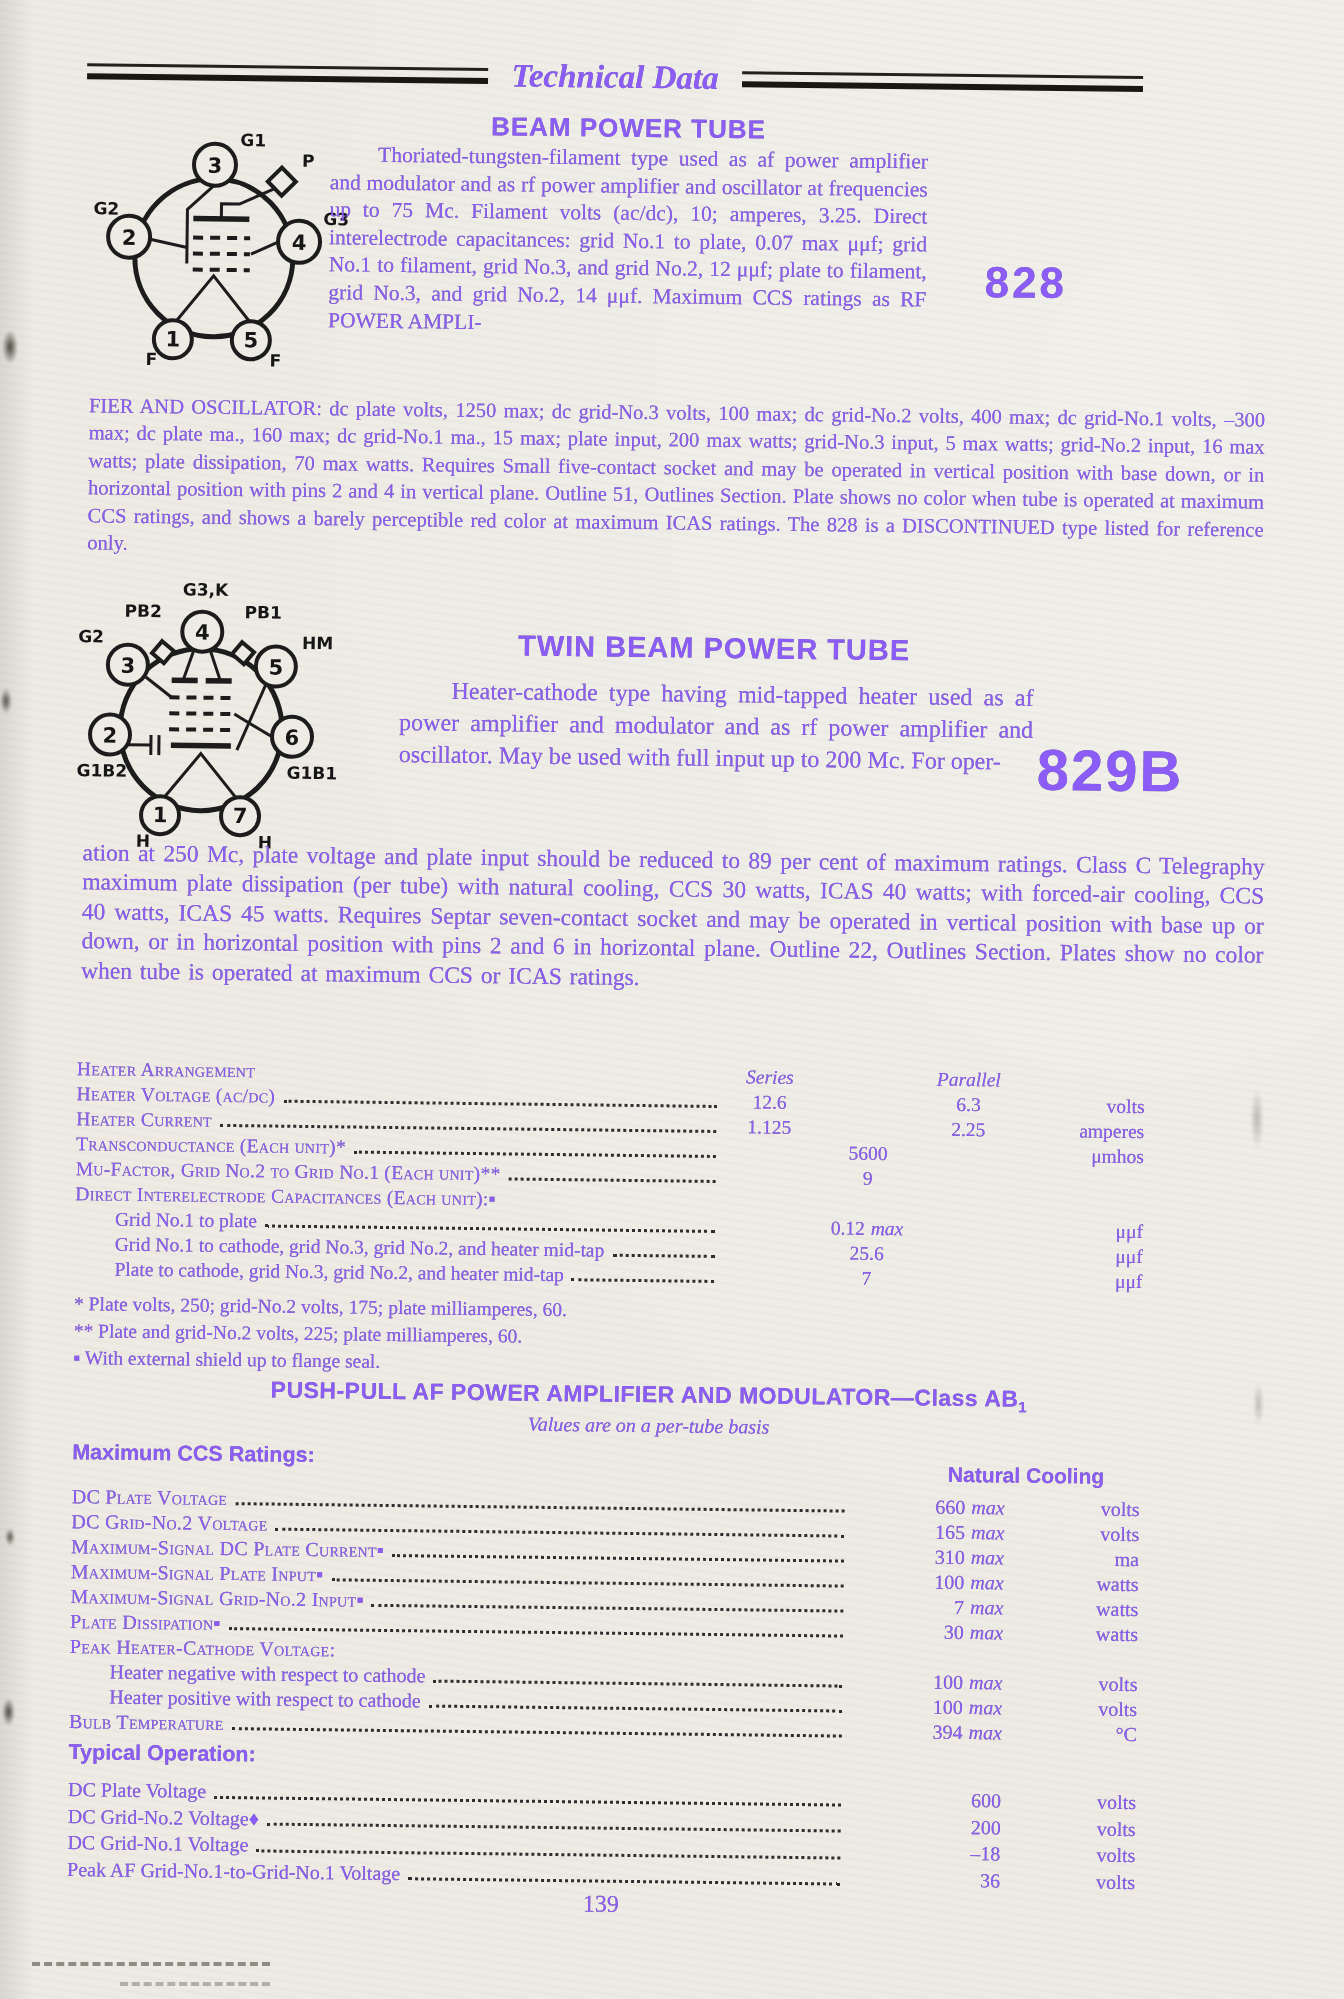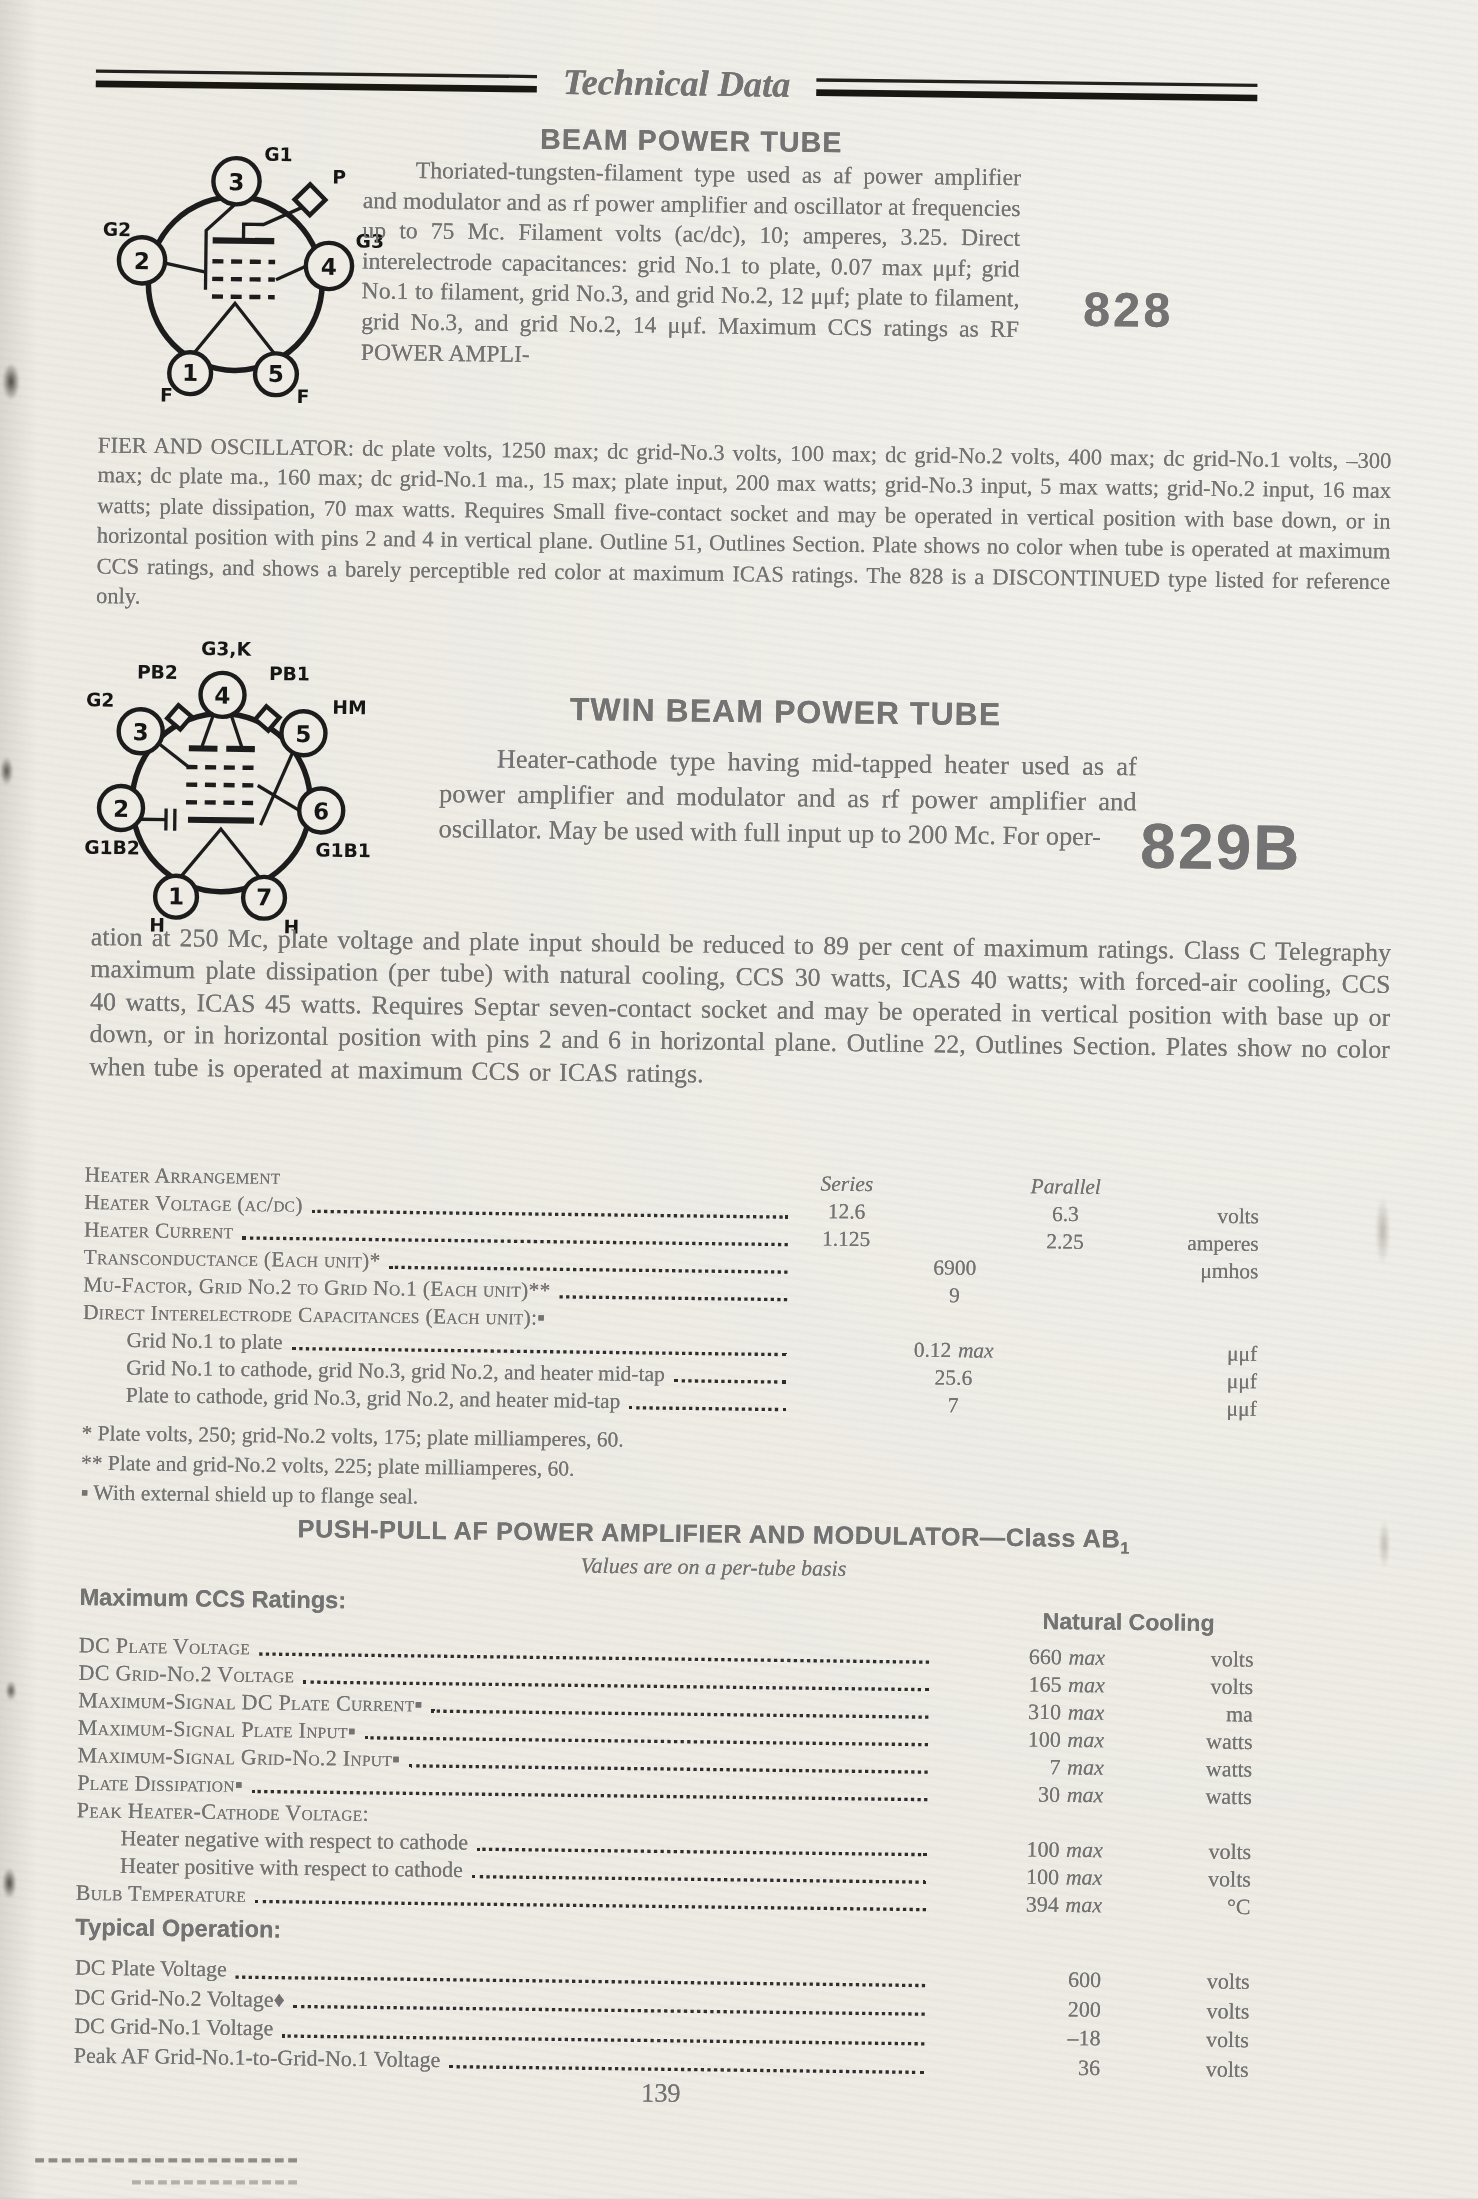--- a/index.html
+++ b/index.html
@@ -1,17 +1,17 @@
 <!DOCTYPE html>
 <html><head>
 <meta charset="utf-8">
 <style>
   html,body{margin:0;padding:0;background:#8a887f;}
   .page{position:relative;width:1344px;height:1999px;background:#edebe4;overflow:hidden;
-        font-family:"Liberation Serif",serif;color:#737373;}
+        font-family:"Liberation Serif",serif;color:#8b5cf6;}
   .grain{position:absolute;inset:0;pointer-events:none;
         background:repeating-linear-gradient(8deg,rgba(110,105,95,0.028) 0 3px,transparent 3px 8px),
                    radial-gradient(ellipse at 85% 20%,rgba(255,255,255,0.25),transparent 60%);}
   .leftshade{position:absolute;left:0;top:0;width:34px;height:1999px;pointer-events:none;
         background:linear-gradient(to right,rgba(70,66,58,0.12),transparent);}
   .tilt{position:absolute;inset:0;transform:rotate(0.7deg);transform-origin:70px 0;}
   .hsans{font-family:"Liberation Sans",sans-serif;font-weight:bold;}
   .txt{text-shadow:0 0 0.5px rgba(20,20,20,0.55);}
 
   
@@ -231,21 +231,21 @@
         <span class="hcolA">1.125</span>
         <span class="hcolM"><span></span></span>
         <span class="hcolB">2.25</span>
         <span class="hunit">amperes</span>
       </div>
 
       <div class="hrow">
         <span class="sc">Transconductance (Each unit)*</span>
         <span class="dots"></span>
         <span class="hcolA"></span>
-        <span class="hcolM"><span>6900</span></span>
+        <span class="hcolM"><span>5600</span></span>
         <span class="hcolB"></span>
         <span class="hunit">μmhos</span>
       </div>
 
       <div class="hrow">
         <span class="sc">Mu-Factor, Grid No.2 to Grid No.1 (Each unit)**</span>
         <span class="dots"></span>
         <span class="hcolA"></span>
         <span class="hcolM"><span>9</span></span>
         <span class="hcolB"></span>

